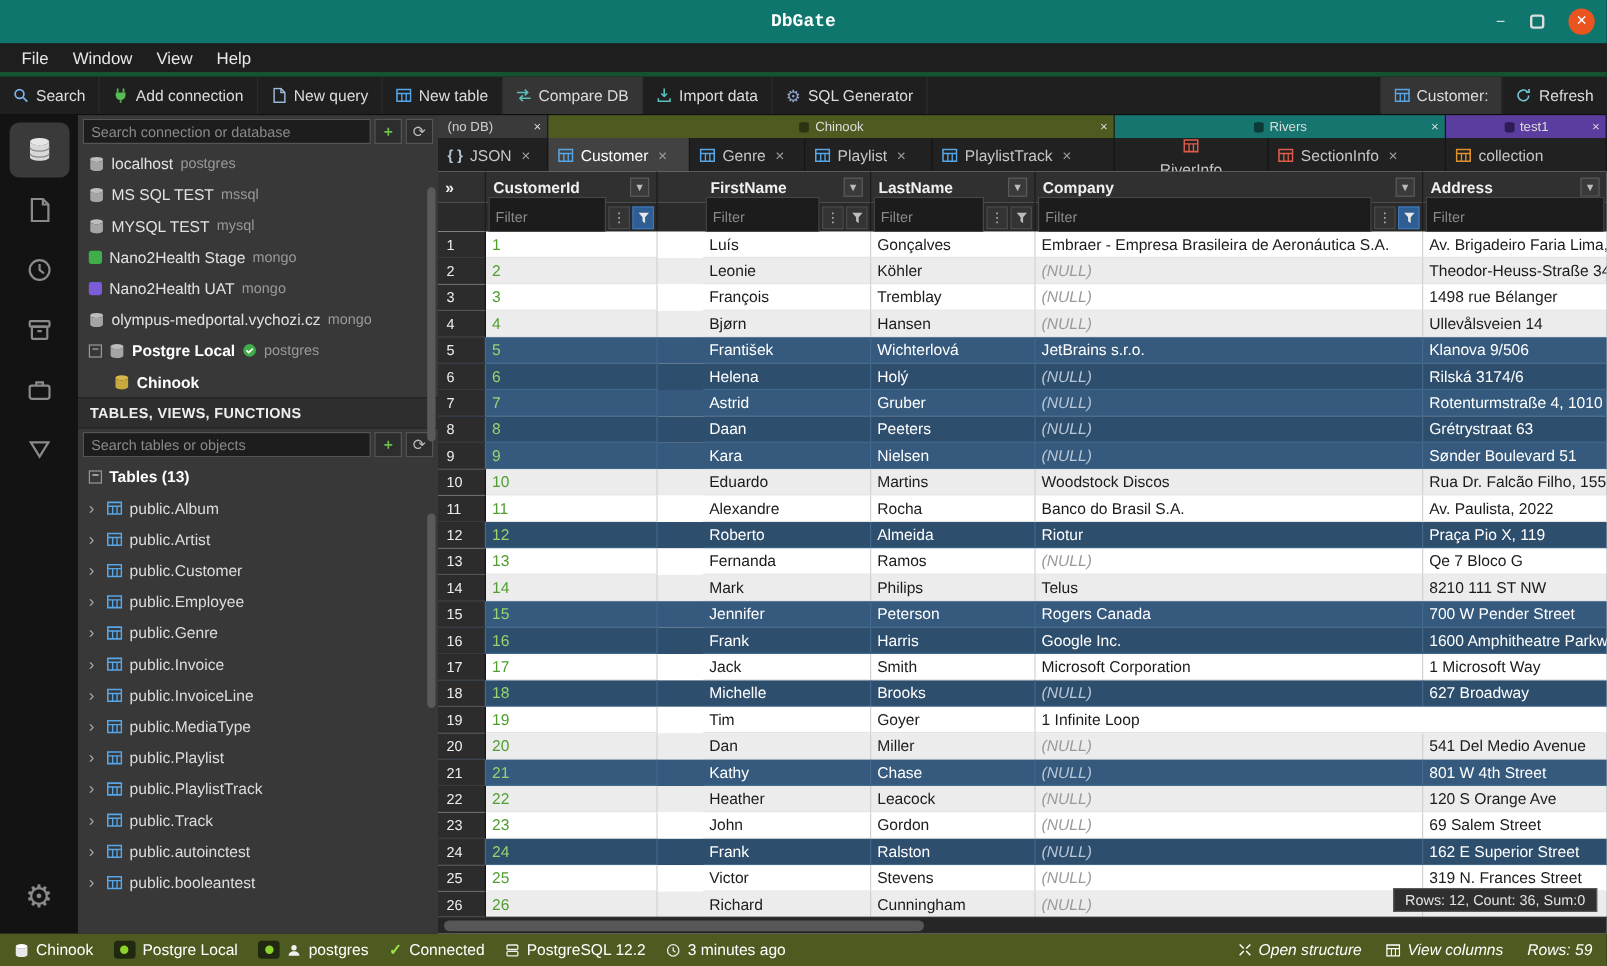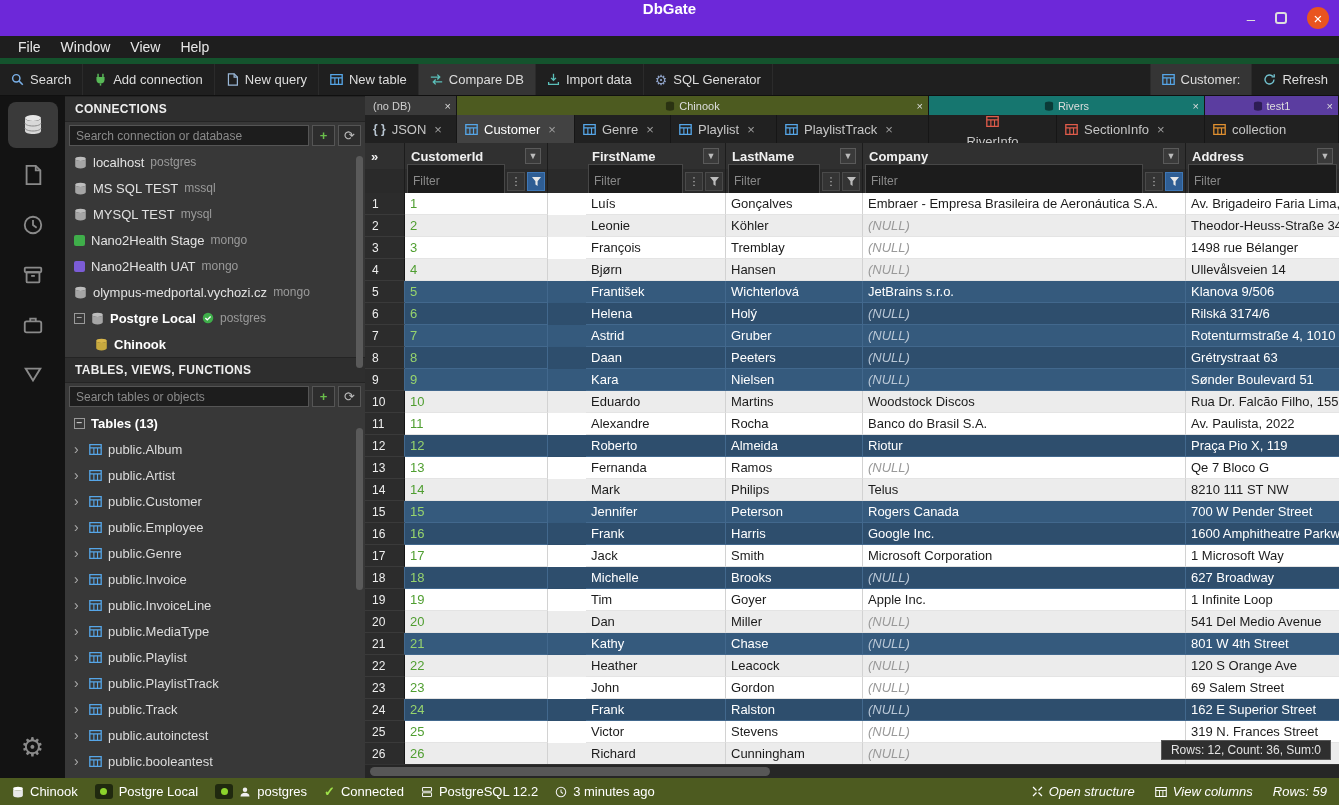--- a/index.html
+++ b/index.html
@@ -1,29 +1,29 @@
 <!DOCTYPE html>
 <html><head>
 <meta charset="utf-8">
 <style>
   *{margin:0;padding:0;box-sizing:border-box;}
   html,body{width:1339px;height:805px;overflow:hidden;background:#1e1e1e;
     font-family:"Liberation Sans",sans-serif;}
   .window{width:1339px;height:805px;display:flex;flex-direction:column;}
 
   
-  .titlebar{height:36px;background:#6d28d9;display:flex;position:relative;flex:none;}
+  .titlebar{height:36px;background:#0f766e;display:flex;align-items:center;position:relative;flex:none;font-family:Liberation Mono, monospace;}
   .tb-title{position:absolute;left:0;right:0;text-align:center;font-weight:bold;font-size:15px;color:#fff;}
   .tb-controls{margin-left:auto;display:flex;align-items:center;gap:20px;padding-right:10px;z-index:1;}
   .tb-min{color:#ddd;font-size:15px;}
   .tb-max{width:12px;height:12px;border:2px solid #ddd;border-radius:3px;}
   .tb-close{width:22px;height:22px;border-radius:50%;background:#e9541f;color:#fff;display:flex;align-items:center;justify-content:center;font-size:15px;line-height:1;}
 
   
-  .menubar{height:28px;background:#1e1e1e;display:flex;align-items:center;color:#e8e8e8;font-size:14px;padding-left:8px;border-bottom:6px solid #14532d;flex:none;}
+  .menubar{height:28px;background:#1e1e1e;display:flex;align-items:center;color:#e8e8e8;font-size:14px;padding-left:8px;border-bottom:4px solid #14532d;flex:none;}
   .menu-item{padding:0 10px;}
   .toolbar{height:32px;background:#1f1f1f;display:flex;align-items:stretch;border-bottom:1px solid #101010;color:#ddd;font-size:13px;flex:none;}
   .tbtn{display:flex;align-items:center;gap:6px;padding:0 11px;border-right:1px solid #2b2b2b;white-space:nowrap;}
   .tbtn.hl{background:#353535;justify-content:space-between;}
   .toolbar-right{margin-left:auto;display:flex;}
   .toolbar-right .tbtn{border-left:1px solid #2b2b2b;border-right:none;}
 
   
   .bodyrow{flex:1;display:flex;min-height:0;}
   .rail{width:65px;background:#131313;display:flex;flex-direction:column;align-items:center;padding-top:6px;gap:4px;flex:none;}
@@ -265,21 +265,20 @@
             </svg>
           </span>
       </div>
       <div class="rail-spacer"></div>
       <div class="rail-item" style="margin-bottom:8px;">
         <span style="font-size:26px;color:#8a8a8a;">⚙</span>
       </div>
     </div>
 
     <div class="sidepanel">
-      <div class="sec-header">CONNECTIONS</div>
       <div class="searchrow">
         <input type="text" placeholder="Search connection or database" style="">
         <span class="sq plus">+</span>
         <span class="sq refr">⟳</span>
       </div>
 
       <div class="citem">
         <span>
             <svg width="13" height="13" viewBox="0 0 16 16">
               <ellipse cx="8" cy="3.5" rx="6.5" ry="2.6" fill="#bdbdbd"></ellipse>
@@ -834,21 +833,20 @@
             <div class="cell c2">Michelle</div>
             <div class="cell c3">Brooks</div>
             <div class="cell c4 nullv">(NULL)</div>
             <div class="cell c5">627 Broadway</div>
           </div>
             <div class="gr">
             <div class="cell c0 rownum">19</div>
             <div class="cell c1 cid">19</div>
             <div class="cell c2">Tim</div>
             <div class="cell c3">Goyer</div>
-            <div class="cell c4">Apple Inc.</div>
             <div class="cell c5">1 Infinite Loop</div>
           </div>
             <div class="gr">
             <div class="cell c0 rownum">20</div>
             <div class="cell c1 cid">20</div>
             <div class="cell c2">Dan</div>
             <div class="cell c3">Miller</div>
             <div class="cell c4 nullv">(NULL)</div>
             <div class="cell c5">541 Del Medio Avenue</div>
           </div>

